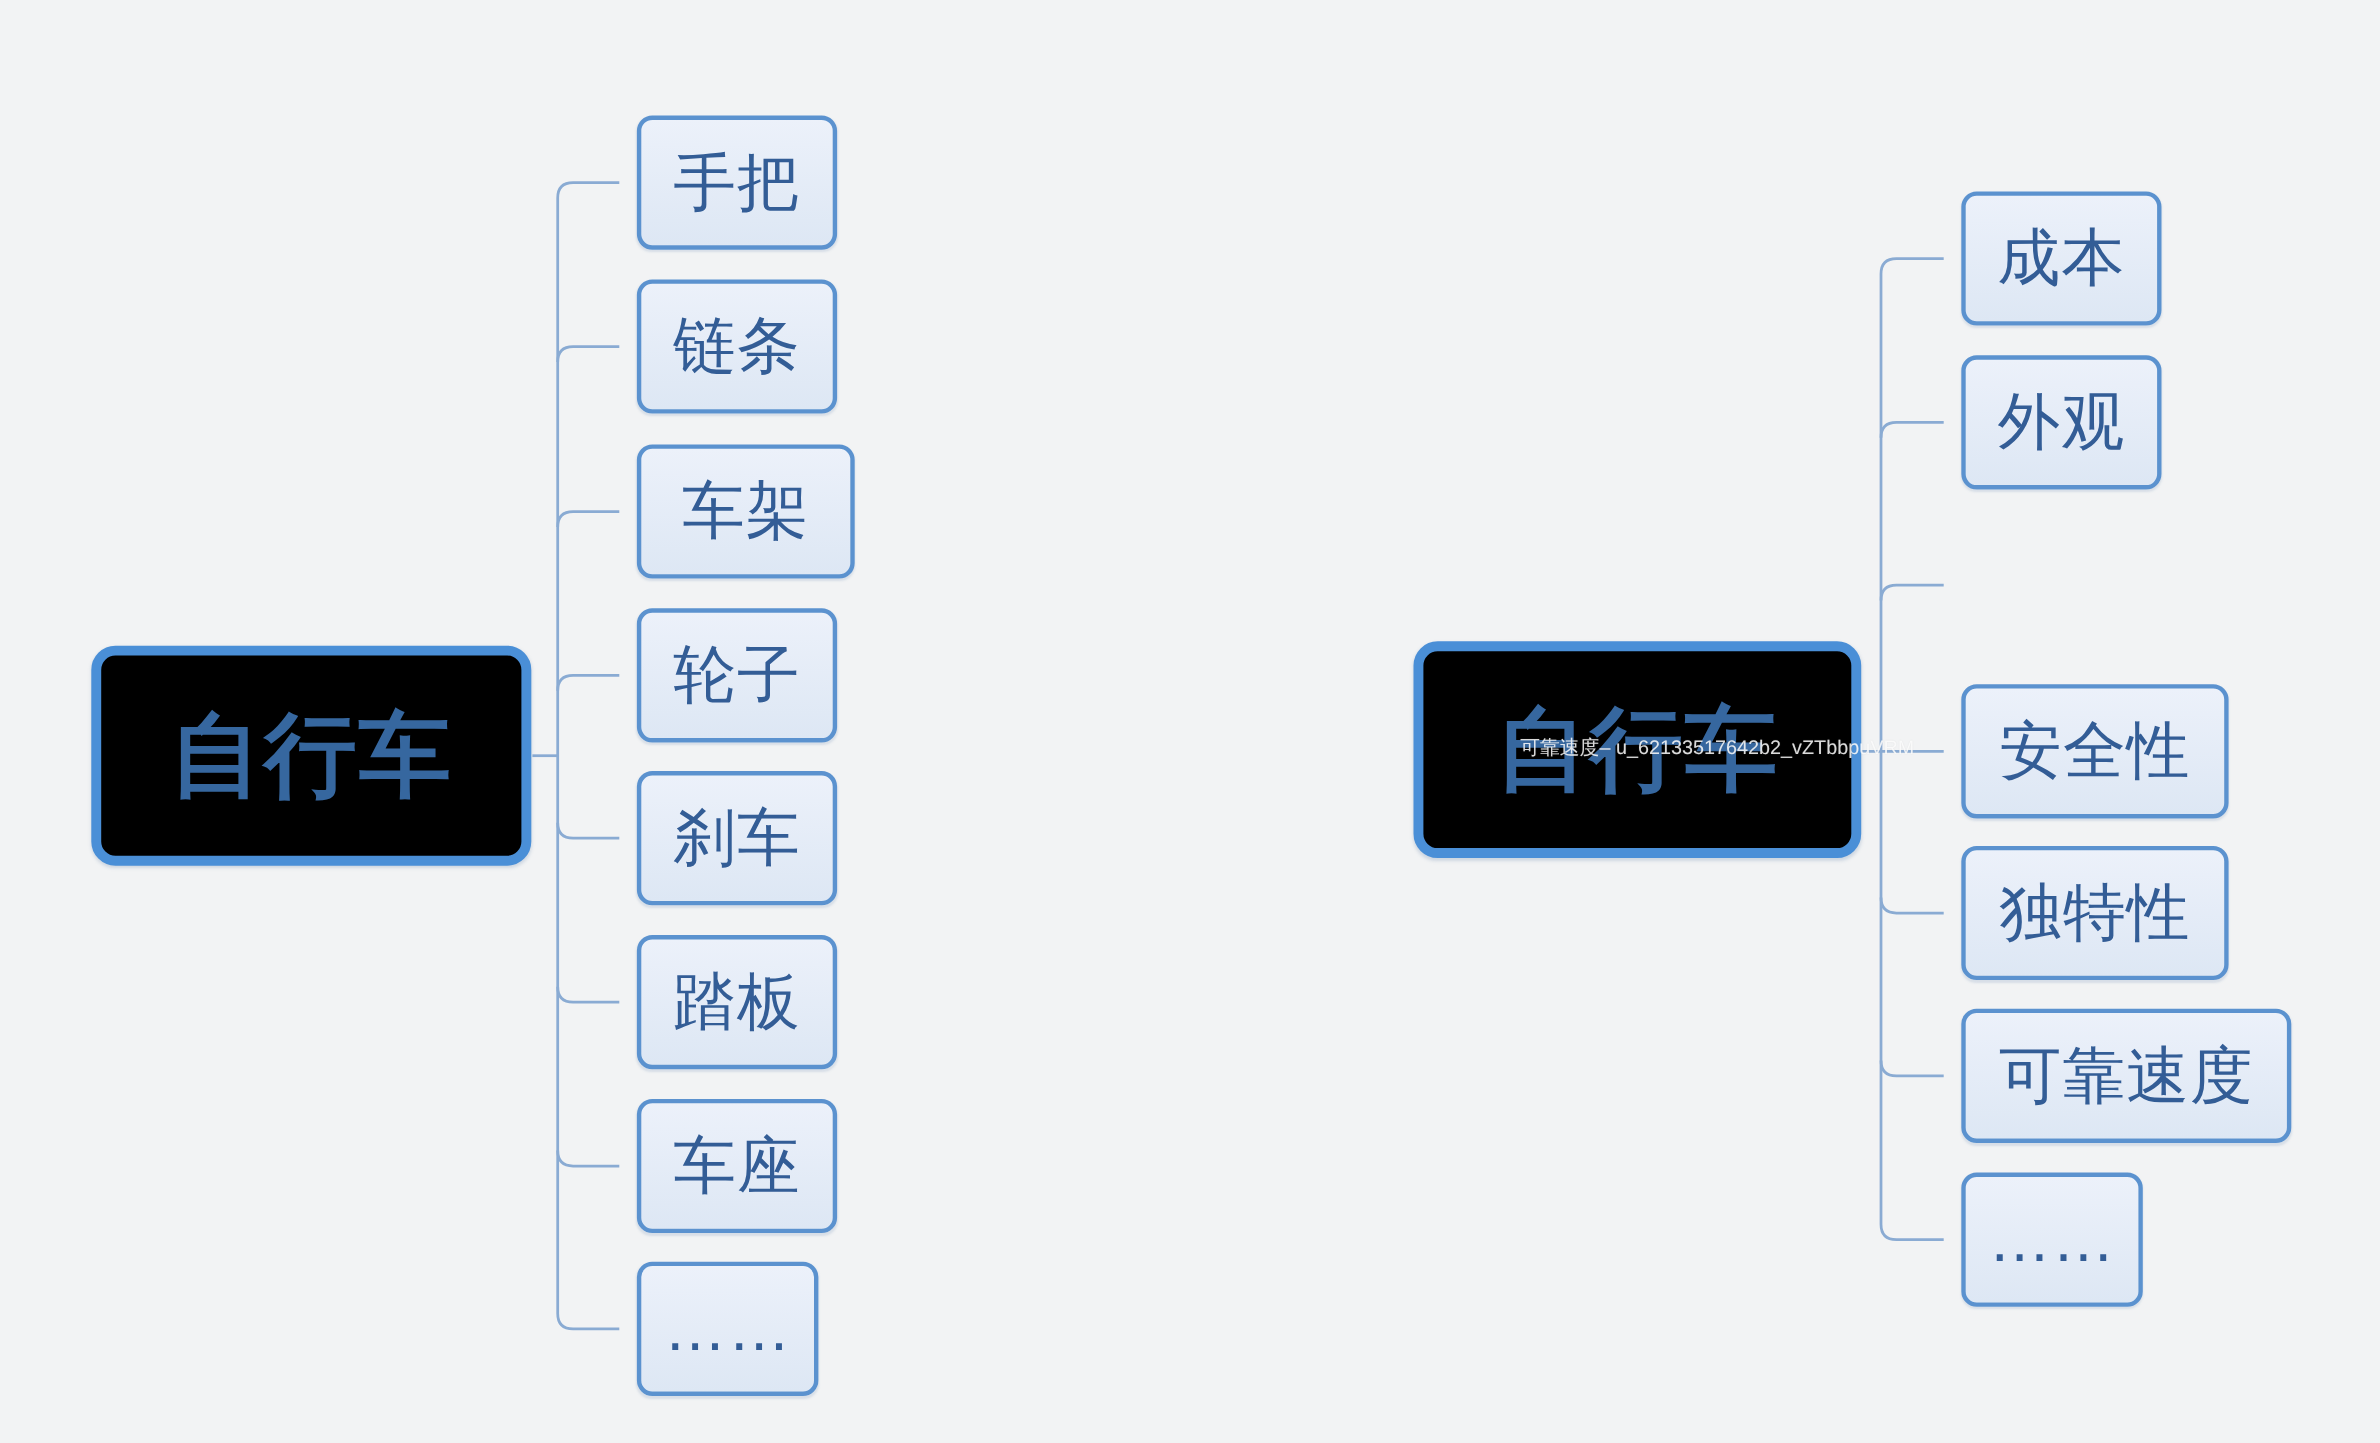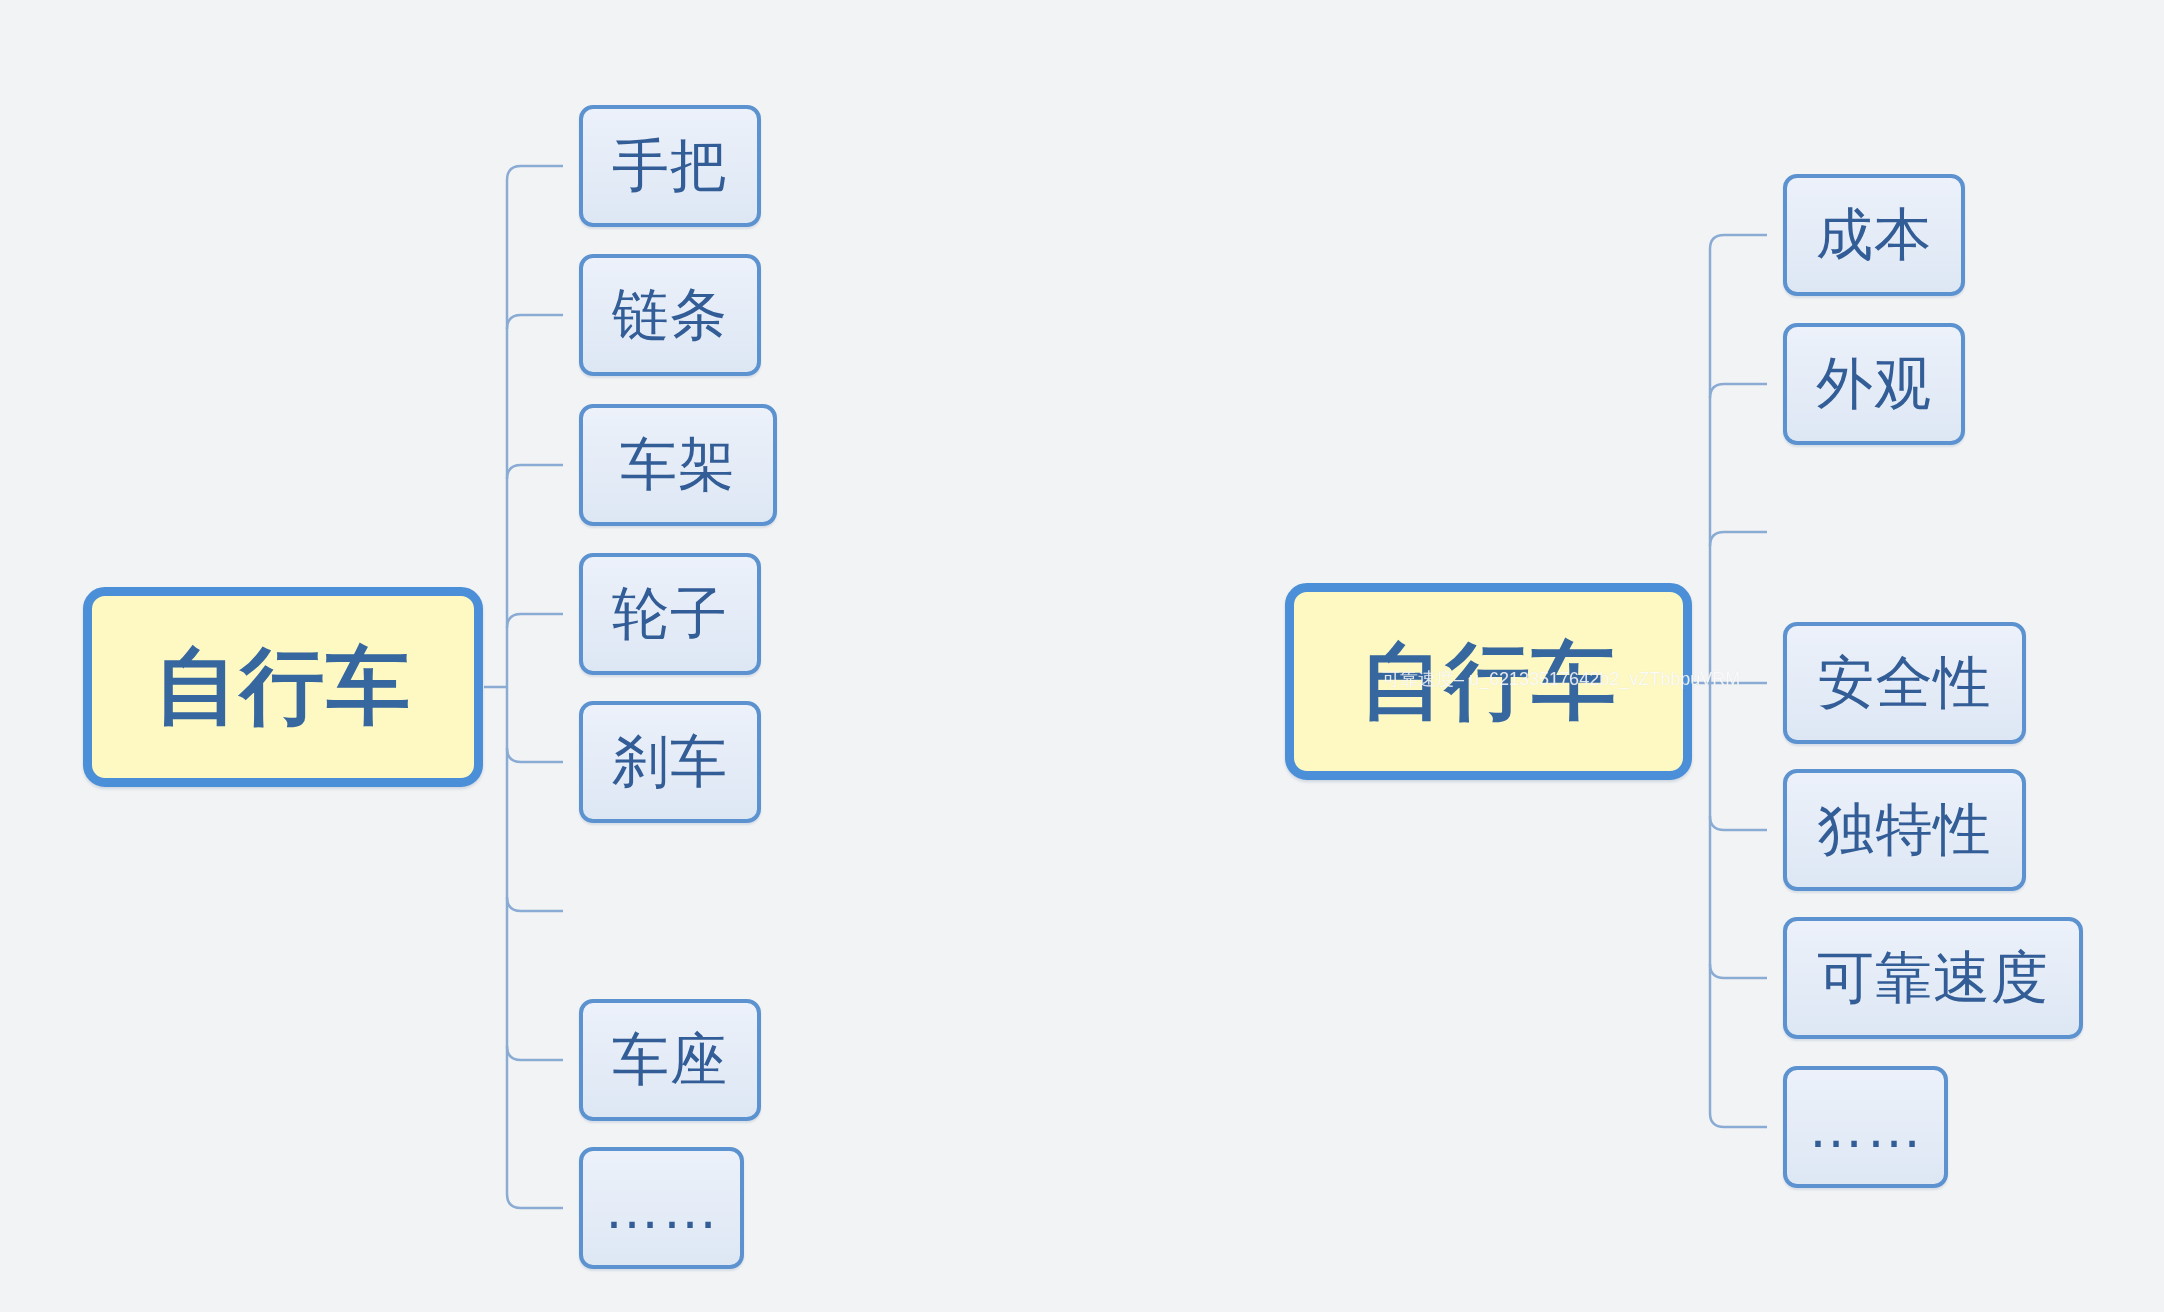--- a/index.html
+++ b/index.html
@@ -8,21 +8,21 @@
     background:#f2f3f4;
     font-family:"Liberation Sans","DejaVu Sans",sans-serif;
     position:relative;overflow:hidden;
   }
   .stage{position:absolute;inset:0;width:2164px;height:1312px;}
   svg.connectors{position:absolute;left:0;top:0;pointer-events:none;}
   svg.connectors path{fill:none;stroke:#8aabd3;stroke-width:2.5px;}
 
   .root-node{
     position:absolute;
-    background:#fef9c3;
+    background:#000000;
     border:9px solid #4a8fd7;
     border-radius:22px;
     box-sizing:border-box;
     display:flex;align-items:center;justify-content:center;
     color:#36679f;
     font-size:84px;font-weight:700;
     letter-spacing:2px;
     box-shadow:0 2px 3px rgba(100,130,170,0.25);
     cursor:pointer;
   }
@@ -74,20 +74,21 @@
     <path d="M 1710 964 Q 1710 978 1724 978 L 1767 978"></path>
   </svg>
 
   <div class="root-node" style="left:83px;top:587px;width:400px;height:200px;">自行车</div>
 
   <div class="child-node" style="left:563px;top:105px;width:182px;height:122px;">手把</div>
   <div class="child-node" style="left:563px;top:254px;width:182px;height:122px;">链条</div>
   <div class="child-node" style="left:563px;top:404px;width:198px;height:122px;">车架</div>
   <div class="child-node" style="left:563px;top:553px;width:182px;height:122px;">轮子</div>
   <div class="child-node" style="left:563px;top:701px;width:182px;height:122px;">刹车</div>
+  <div class="child-node" style="left:563px;top:850px;width:182px;height:122px;">踏板</div>
   <div class="child-node" style="left:563px;top:999px;width:182px;height:122px;">车座</div>
   <div class="child-node" style="left:563px;top:1147px;width:165px;height:122px;">……</div>
 
   <div class="root-node" style="left:1285px;top:583px;width:407px;height:197px;">自行车</div>
 
   <div class="child-node" style="left:1767px;top:174px;width:182px;height:122px;font-family:Liberation Serif, serif;">成本</div>
   <div class="child-node" style="left:1767px;top:323px;width:182px;height:122px;">外观</div>
   <div class="child-node" style="left:1767px;top:622px;width:243px;height:122px;">安全性</div>
   <div class="child-node" style="left:1767px;top:769px;width:243px;height:122px;">独特性</div>
   <div class="child-node" style="left:1767px;top:917px;width:300px;height:122px;">可靠速度</div>

